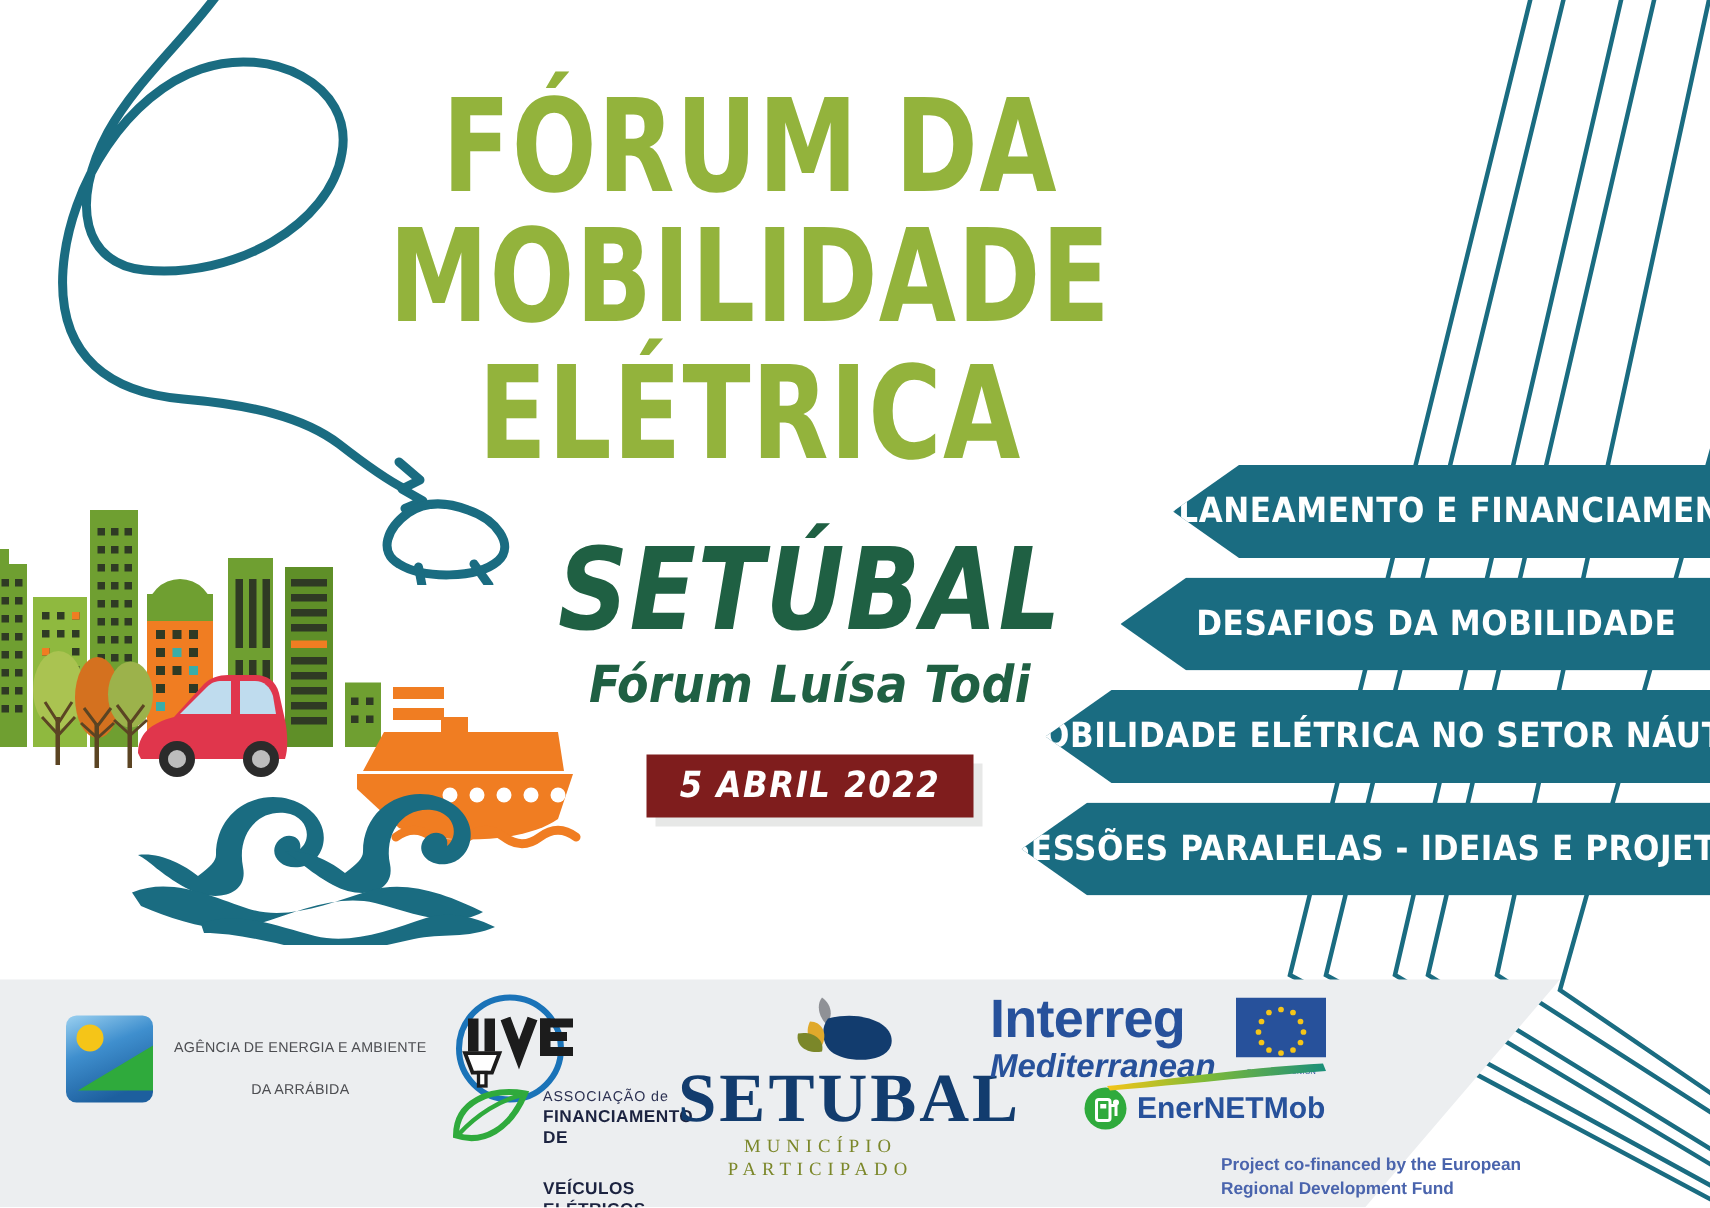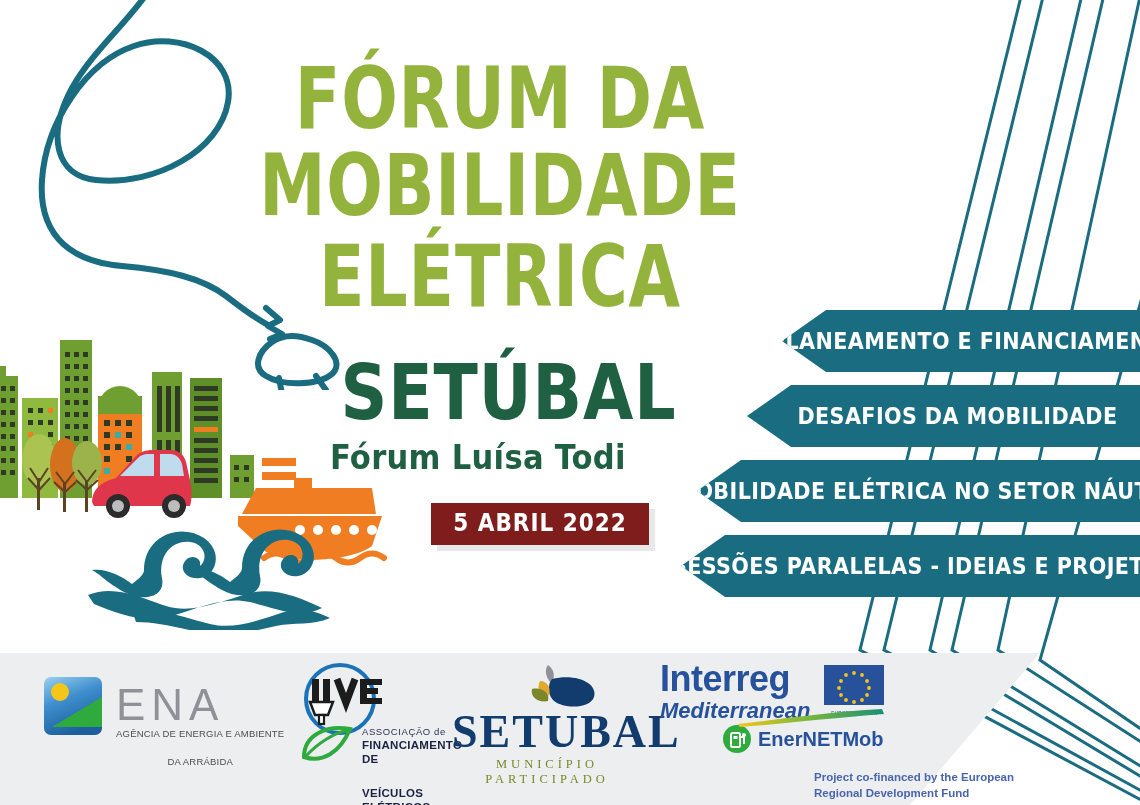--- a/index.html
+++ b/index.html
@@ -45,21 +45,21 @@
     line-height:1.05;
     letter-spacing:1px;
     color:#93b33c;
     transform:scaleX(0.86);
     transform-origin:center;
   }
 
   
   .venue-block {
     position:absolute; left:330px; top:355px; width:420px;
-    text-align:left; z-index:7;
+    text-align:center; z-index:7;font-style:italic;
   }
   .venue-city {
     font-family:"Liberation Sans Narrow","DejaVu Sans Condensed","Liberation Sans",sans-serif;
     font-weight:bold; font-size:76px; line-height:1.0;
     color:#1f6043; letter-spacing:1px;
     transform:scaleX(0.95); transform-origin:center;
   }
   .venue-hall {
     margin-top:6px;
     font-family:"Liberation Sans Narrow","DejaVu Sans Condensed","Liberation Sans",sans-serif;
@@ -474,21 +474,20 @@
               <stop offset="0.45" stop-color="#3f8fce"></stop>
               <stop offset="1" stop-color="#1d5f9e"></stop>
             </linearGradient>
           </defs>
           <rect x="4" y="4" width="58" height="58" rx="7" fill="url(#enaGrad)"></rect>
           <circle cx="20" cy="19" r="9" fill="#f5c518"></circle>
           <path d="M12 54 L 62 24 L 62 54 Z" fill="#2faa3c"></path>
           <path d="M12 54 L 70 20 L 70 54 Z" fill="#2faa3c" opacity="0.0"></path>
         </svg>
         <div class="ena-txt">
-          <div class="ena-word">ENA</div>
           <div class="ena-sub1">AGÊNCIA DE ENERGIA E AMBIENTE</div>
           <div class="ena-sub2">DA ARRÁBIDA</div>
         </div>
       </div>
 
       <div class="logo-uve">
         <svg width="160" height="110" viewBox="0 0 160 110">
           <circle cx="52" cy="38" r="34" fill="none" stroke="#1a73b8" stroke-width="4"></circle>
 
           <g fill="#1c1c1c">

